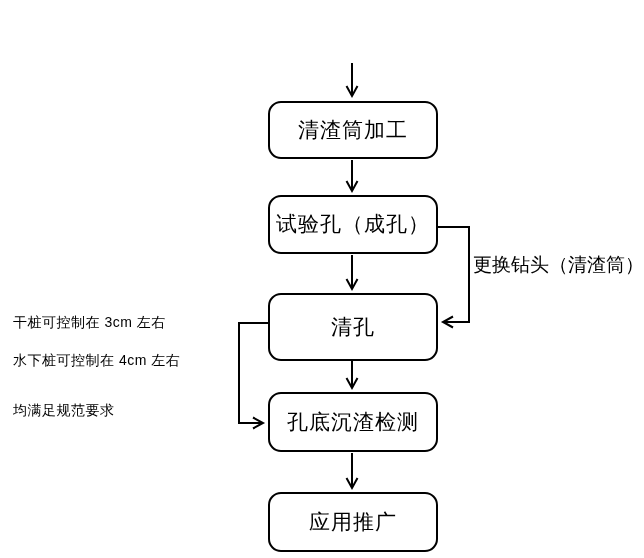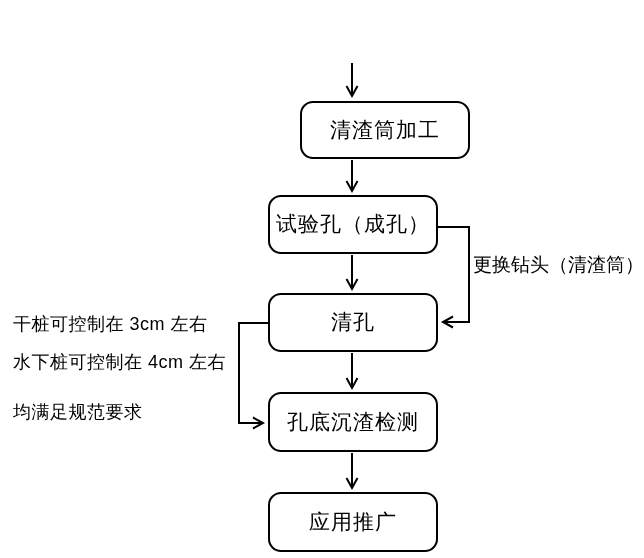--- a/index.html
+++ b/index.html
@@ -33,37 +33,37 @@
     background: #ffffff;
     display: flex;
     align-items: center;
     justify-content: center;
     font-size: 21px;
     letter-spacing: 1px;
     white-space: nowrap;
     line-height: 1;
   }
   .n1 { top: 8px;   height: 54px; }
-  .n2 { top: 101px; height: 58px; margin-left: 32px; }
+  .n2 { top: 101px; height: 58px; }
   .n3 { top: 195px; height: 59px; }
-  .n4 { top: 293px; height: 59px; }
+  .n4 { top: 293px; height: 68px; }
   .n5 { top: 392px; height: 60px; text-align: right; }
   .n6 { top: 492px; height: 60px; }
   .loop-label {
     position: absolute;
     left: 473px;
     top: 255px;
     font-size: 19px;
     white-space: nowrap;
     line-height: 1.1;
   }
   .note-line {
     position: absolute;
     left: 13px;
-    font-size: 18px;
+    font-size: 14px;
     font-family: "Liberation Sans", "DejaVu Sans", sans-serif;
     white-space: nowrap;
     line-height: 1.2;
     letter-spacing: 0.5px;
   }
   .note-1 { top: 314px; }
   .note-2 { top: 352px; }
   .note-3 { top: 402px; text-align: center; }
 </style>
 </head>

